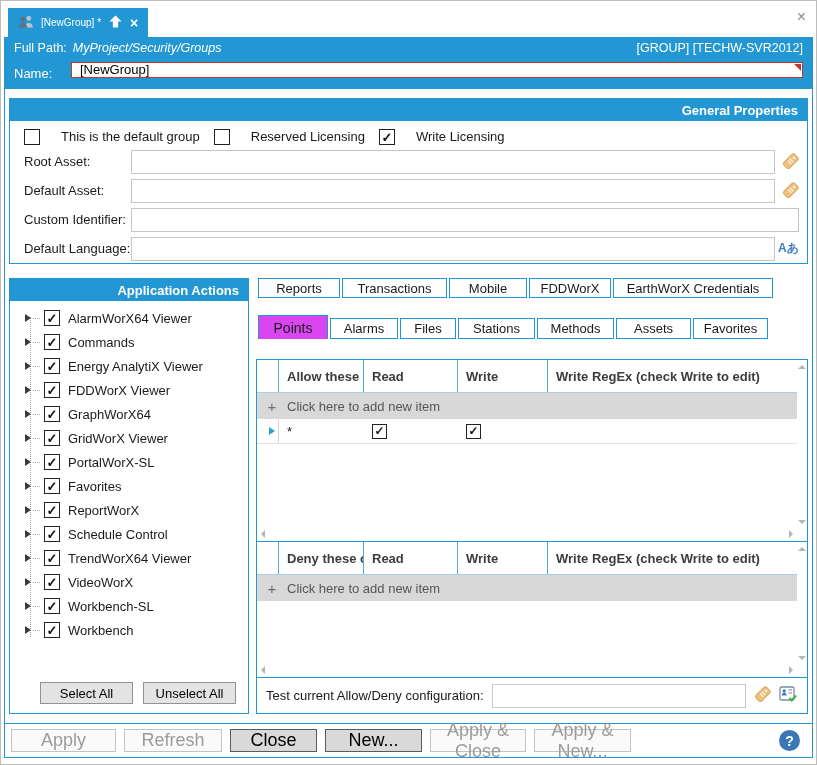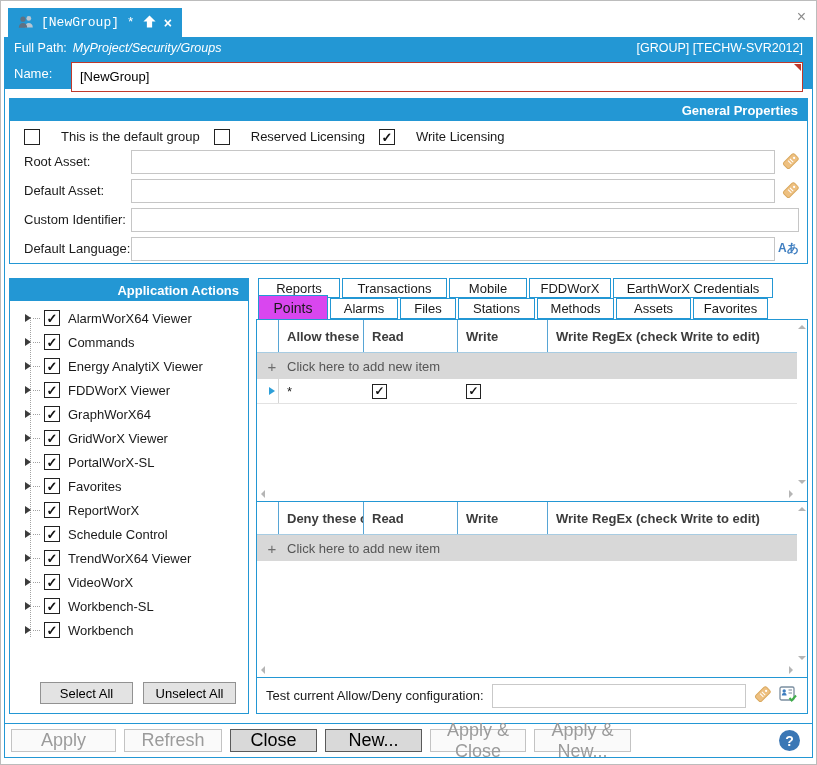--- a/index.html
+++ b/index.html
@@ -5,38 +5,38 @@
   * { box-sizing: border-box; margin: 0; padding: 0; }
   html,body { background:#eef0f2; }
   body { font-family:"Liberation Sans", sans-serif; color:#1a1a1a; font-size:13px; }
 
   .window { width:817px; height:765px; background:#fff; border:1px solid #bcbcbc; position:relative; overflow:hidden; }
 
   
   .titlebar { height:36px; position:relative; background:#fff; }
   .doc-tab { position:absolute; left:7px; bottom:0; height:29px; background:var(--accent); color:#fff;
              display:flex; align-items:center; gap:7px; padding:0 10px; }
-  .doc-tab .title { font-size:13px;font-family:Liberation Mono, monospace; }
+  .doc-tab .title { font-size:10px; }
   .tab-x { font-size:14px; font-weight:bold; line-height:1; cursor:default; }
   .win-x { position:absolute; right:10px; top:8px; color:#8b8b8b; font-size:16px; line-height:1; }
 
   
   .frame { margin:0 3px 6px 3px; height:721px; border-left:1px solid var(--accent);
            border-right:1px solid var(--accent); border-bottom:1px solid var(--accent);
            display:flex; flex-direction:column; background:#fff; }
 
   .path-bar { height:21px; background:var(--accent); color:#fff; display:flex; align-items:center;
               padding:0 9px; font-size:12.5px; }
   .path-bar .path { font-style:italic; margin-left:6px; }
   .path-bar .right { margin-left:auto; }
 
   .name-bar { height:31px; background:var(--accent); display:flex; align-items:center; padding:0 9px; }
   .name-bar .lbl { color:#fff; width:57px; }
   .name-wrap { position:relative; flex:1; height:24px; }
-  .name-wrap input { width:100%; height:30px; border:1.5px solid var(--error); padding:0 8px; font-size:13px;
+  .name-wrap input { width:100%; height:16px; border:1.5px solid var(--error); padding:0 8px; font-size:13px;
                      font-family:inherit; outline:none; }
   .err-corner { position:absolute; top:2px; right:2px; width:0; height:0;
                 border-top:7px solid var(--error); border-left:7px solid transparent; }
 
   
   .section { margin:9px 4px 0 4px; border:1px solid var(--accent); }
   .sec-head { background:var(--accent); color:#fff; font-weight:bold; font-size:13px; padding:4px 9px; height:22px;text-align:right; }
 
   .gp-checks { display:flex; align-items:center; gap:14px; padding:8px 0 2px 14px; }
   .cb { display:flex; align-items:flex-start; gap:21px; }
@@ -56,21 +56,21 @@
   .tree::before { content:""; position:absolute; left:20px; top:16px; height:320px; border-left:1px dotted #a2a2a2; }
   .tree-row { height:24px; display:flex; align-items:center; padding-left:15px; position:relative; }
   .twisty { width:0; height:0; border-left:6px solid #3c3c3c; border-top:4.5px solid transparent;
             border-bottom:4.5px solid transparent; margin-right:2px; }
   .dash { width:7px; border-top:1px dotted #a2a2a2; margin-right:4px; }
   .tree-row .box { margin-right:8px; }
   .panel-btns { position:absolute; bottom:9px; left:12px; right:12px; display:flex; gap:10px;padding-left:18px; }
   .pbtn { flex:1; height:22px; background:#e3e3e3; border:1px solid #929292; font-family:inherit; font-size:13px;
           display:flex; align-items:center; justify-content:center; }
 
-  .right-panel { flex:1; display:flex; flex-direction:column; }
+  .right-panel { flex:1; display:flex; flex-direction:column;gap:20px; }
   .tabs-row { display:flex; margin-left:2px; }
   .tabs-row.r1 { height:20px; }
   .tabs-row.r2 { height:21px; position:relative; }
   .tab { border:1px solid var(--accent); background:#fff; display:flex; align-items:center; justify-content:center;
          margin-right:2px; font-size:13px; padding:0 4px; }
   .r1 .tab:nth-child(1){width:82px} .r1 .tab:nth-child(2){width:105px} .r1 .tab:nth-child(3){width:78px}
   .r1 .tab:nth-child(4){width:82px} .r1 .tab:nth-child(5){width:160px}
   .r2 .tab:nth-child(1){width:70px} .r2 .tab:nth-child(2){width:68px} .r2 .tab:nth-child(3){width:56px}
   .r2 .tab:nth-child(4){width:77px} .r2 .tab:nth-child(5){width:77px} .r2 .tab:nth-child(6){width:75px}
   .r2 .tab:nth-child(7){width:75px}

